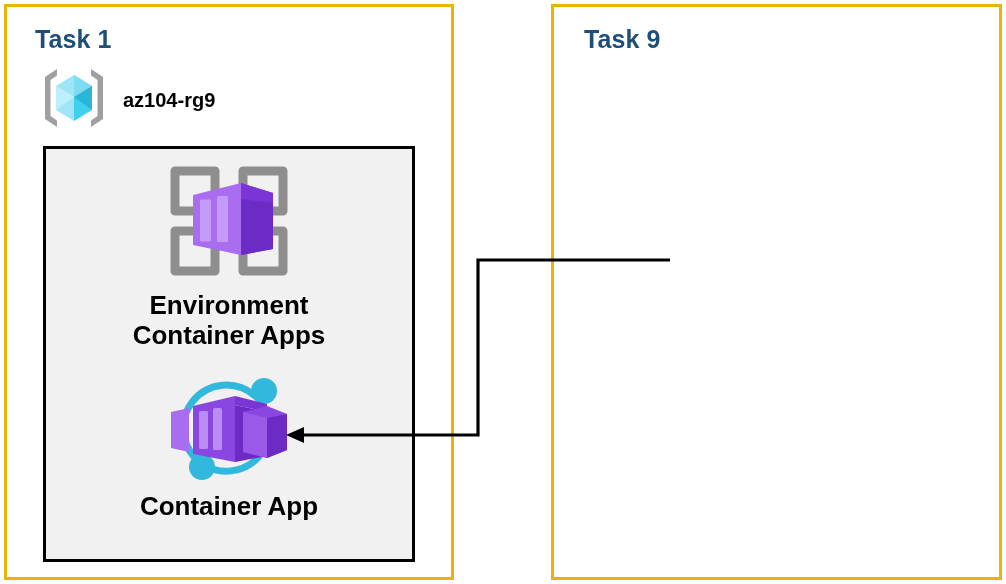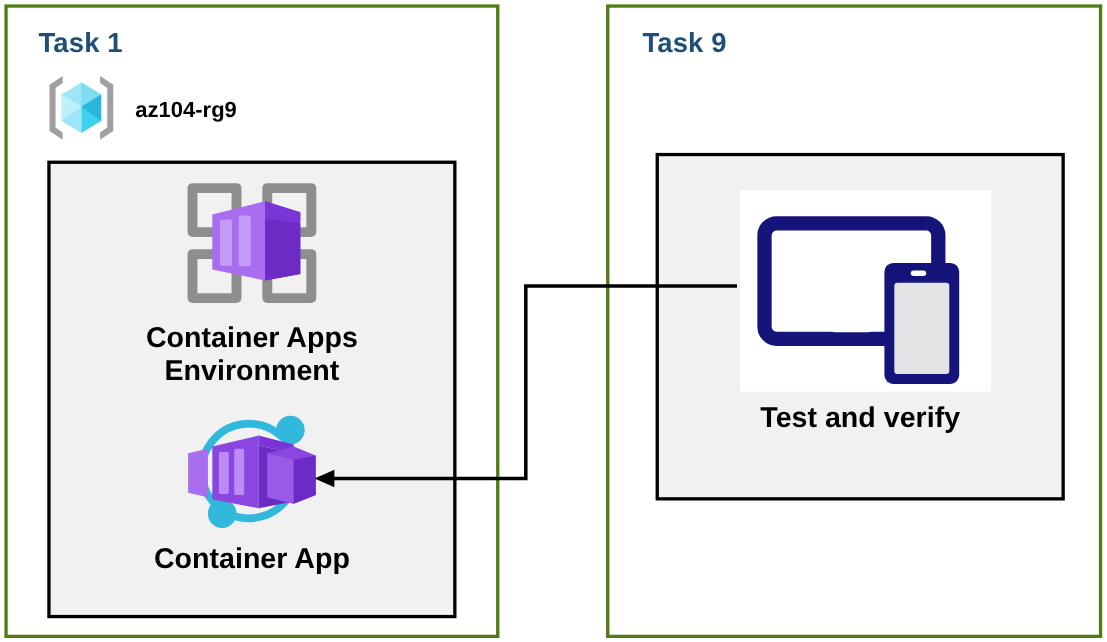--- a/index.html
+++ b/index.html
@@ -15,21 +15,21 @@
     width: 1006px;
     height: 584px;
     background: #ffffff;
     overflow: hidden;
   }
 
   
   .task-panel {
     position: absolute;
     background: #ffffff;
-    border: 3px solid #4d7c0f;
+    border: 3px solid #eab308;
     box-sizing: border-box;
   }
   #task1-panel { left: 4px;   top: 4px; width: 450px; height: 576px; }
   #task2-panel { left: 551px; top: 4px; width: 451px; height: 576px; }
 
   .task-title {
     position: absolute;
     color: #1F4E79;
     font-size: 25px;
     font-weight: bold;
@@ -162,22 +162,22 @@
             <rect x="37" y="40.5" width="11" height="42" rx="1.5" fill="#C49CF7"></rect>
             <rect x="54" y="37" width="11" height="46" rx="1.5" fill="#C49CF7"></rect>
 
             <path d="M78 24 L110 34 L110 42 L78 32 Z" fill="#8A46E0"></path>
 
             <path d="M78 24 L110 34 L110 90 L78 96 Z" fill="#7B34D6"></path>
             <path d="M78 40 L110 44 L110 90 L78 96 Z" fill="#6B2BC4"></path>
           </svg>
         </span>
         <div class="node-label">
+          <div>Environment</div>
           <div>Container Apps</div>
-          <div>Environment</div>
         </div>
       </div>
 
       <div id="ca-node" class="node">
         <span>
           <svg width="132" height="110" viewBox="0 0 132 110" aria-hidden="true">
 
             <g stroke="#32B8DC" stroke-width="7" fill="none" stroke-linecap="round">
               <path d="M92 22 A43 43 0 1 0 101 75"></path>
               <path d="M96 32 A43 43 0 0 1 101 43"></path>
@@ -204,36 +204,19 @@
 
     </div>
   </div>
 
   <div id="task2-panel" class="task-panel">
 
     <div id="task2-title" class="task-title">Task 9</div>
 
   </div>
 
-  <div class="inner-box" id="task2-inner-real" style="left:596px; top:139px; width:372px; height:316px;">
-    <div id="device-card">
-      <span>
-        <svg width="228" height="183" viewBox="0 0 228 183" aria-hidden="true">
-
-          <rect x="22" y="30" width="158" height="105" rx="11" fill="none" stroke="#14147A" stroke-width="13"></rect>
-          <circle cx="101" cy="41" r="3.2" fill="#ffffff"></circle>
-          <rect x="82" y="122" width="38" height="7" rx="3.5" fill="#ffffff"></rect>
-
-          <rect x="131" y="66" width="68" height="110" rx="8" fill="#14147A"></rect>
-          <rect x="140" y="84" width="50" height="83" rx="3" fill="#E4E4E6"></rect>
-          <rect x="155" y="73" width="14" height="5" rx="2.5" fill="#ffffff"></rect>
-        </svg>
-      </span>
-    </div>
-    <div id="test-label">Test and verify</div>
-  </div>
 
   <svg id="connector" viewBox="0 0 1006 584" aria-hidden="true">
     <polyline points="670,260 478,260 478,435 300,435" fill="none" stroke="#000000" stroke-width="3.2" stroke-linejoin="miter" stroke-linecap="butt"></polyline>
     <polygon points="286,435 304,427 304,443" fill="#000000"></polygon>
   </svg>
 
 </div>
 
 </body></html>

